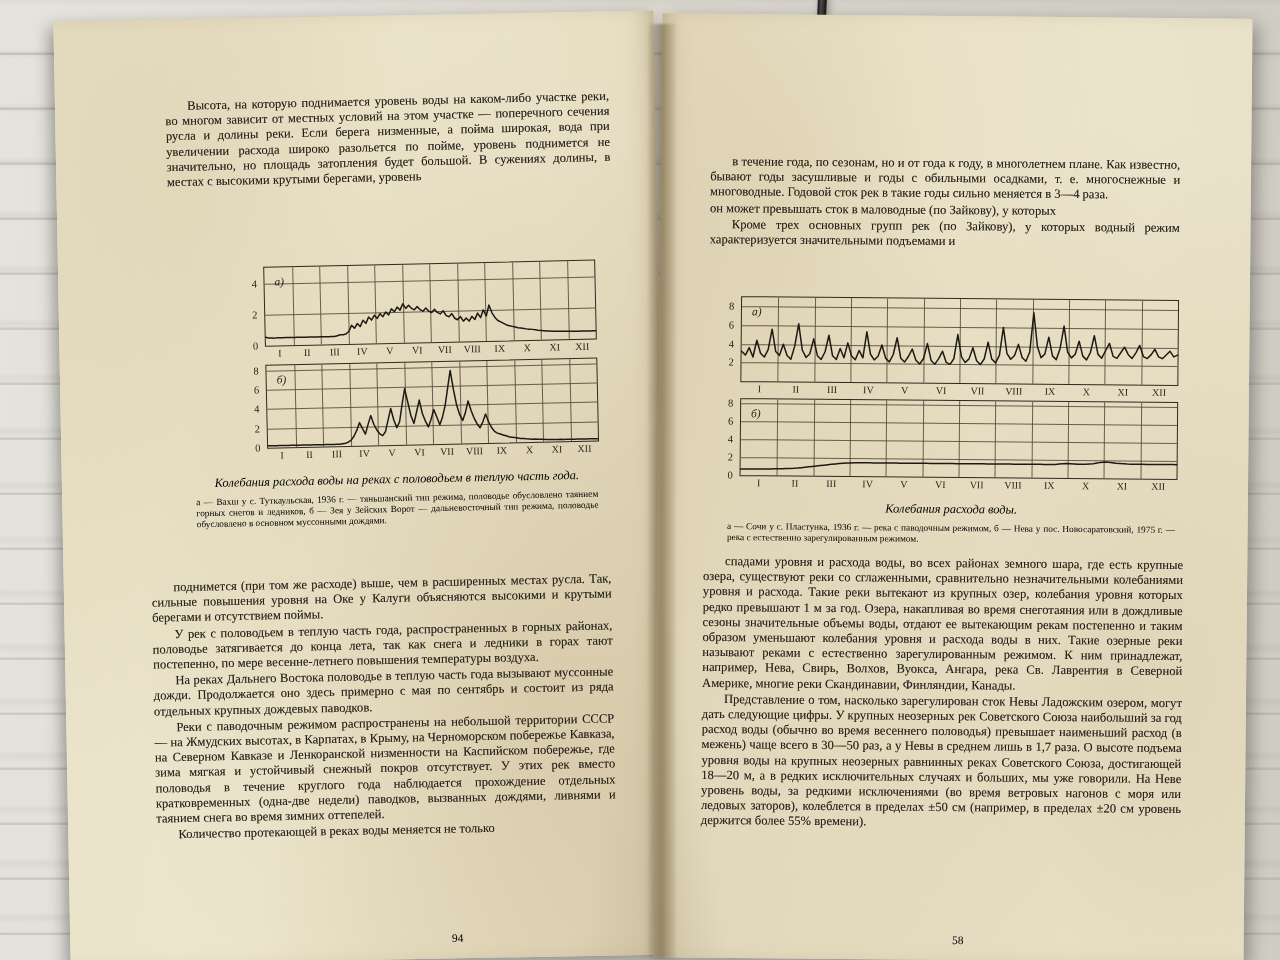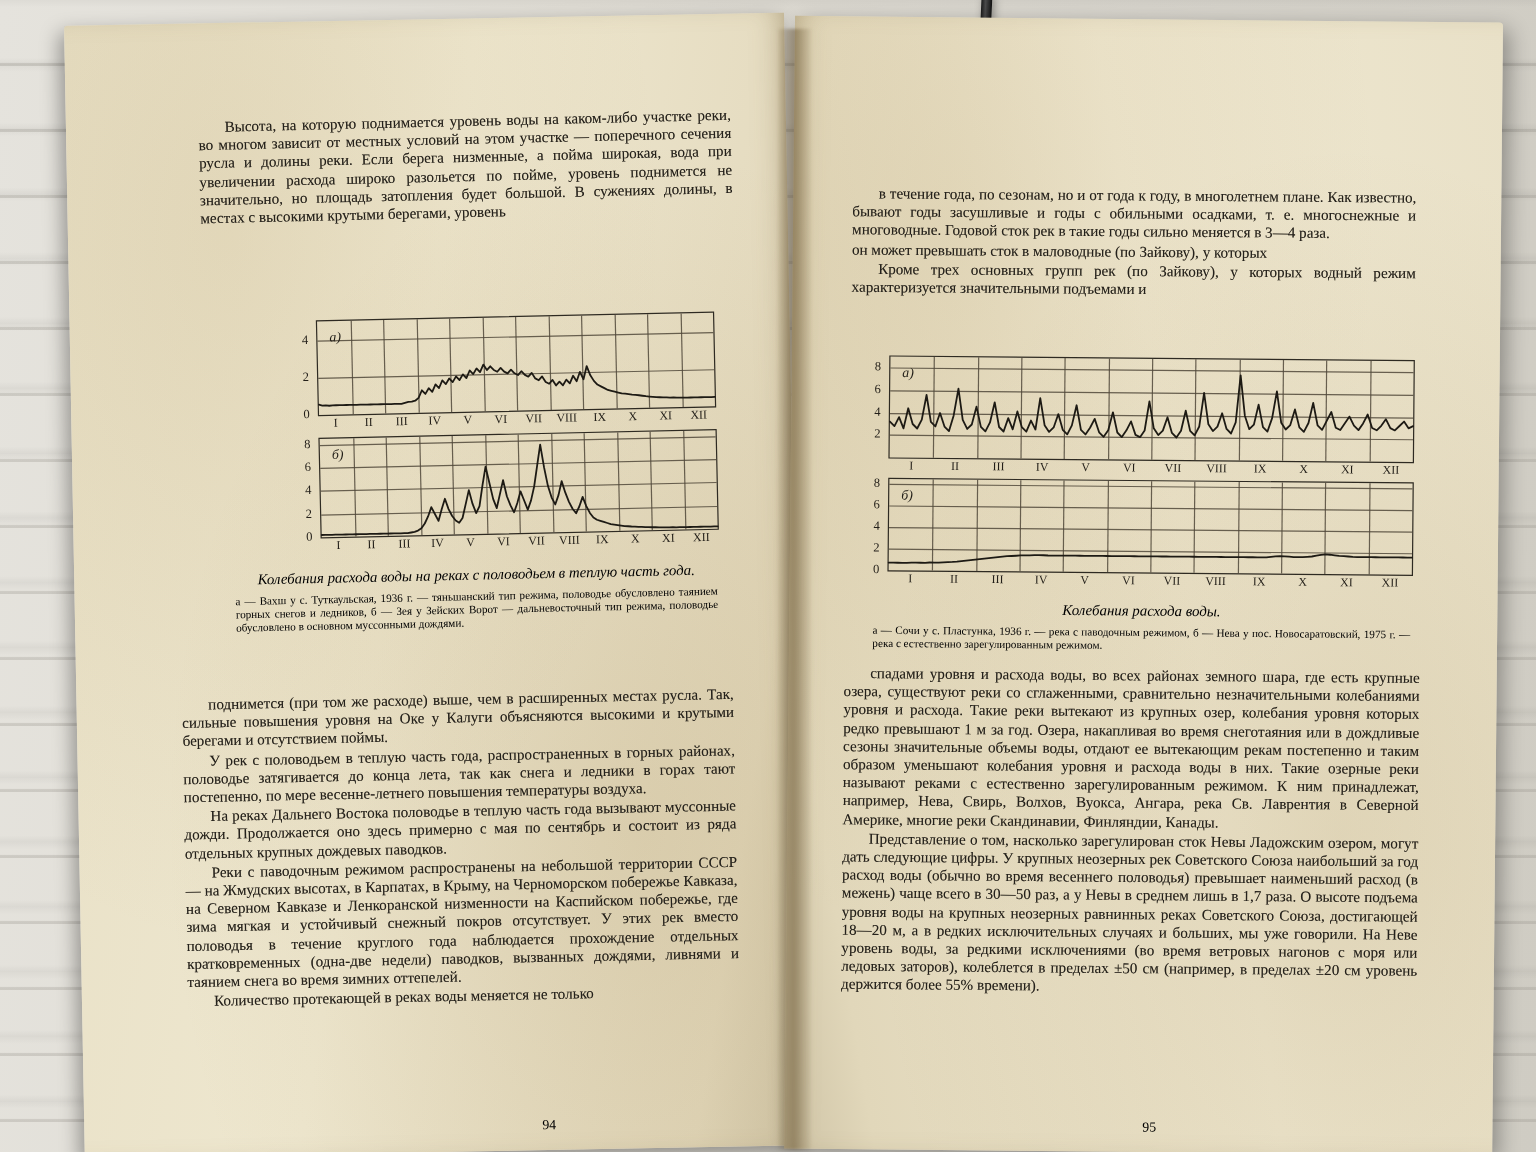--- a/index.html
+++ b/index.html
@@ -290,16 +290,16 @@
         </div>
       <div class="caption" style="margin-top:24px">Колебания расхода воды.</div>
       <div class="legend" style="margin-top:6px;padding:0 6px">а — Сочи у с. Пластунка, 1936 г. — река с паводочным режимом, б — Нева у пос. Новосаратовский, 1975 г. — река с естественно зарегулированным режимом.</div>
     </div>
 
     <div class="col" id="right-bottom">
       <p class="para">спадами уровня и расхода воды, во всех районах земного шара, где есть крупные озера, существуют реки со сглаженными, сравнительно незначительными колебаниями уровня и расхода. Такие реки вытекают из крупных озер, колебания уровня которых редко превышают 1 м за год. Озера, накапливая во время снеготаяния или в дождливые сезоны значительные объемы воды, отдают ее вытекающим рекам постепенно и таким образом уменьшают колебания уровня и расхода воды в них. Такие озерные реки называют реками с естественно зарегулированным режимом. К ним принадлежат, например, Нева, Свирь, Волхов, Вуокса, Ангара, река Св. Лаврентия в Северной Америке, многие реки Скандинавии, Финляндии, Канады.</p>
       <p class="para">Представление о том, насколько зарегулирован сток Невы Ладожским озером, могут дать следующие цифры. У крупных неозерных рек Советского Союза наибольший за год расход воды (обычно во время весеннего половодья) превышает наименьший расход (в межень) чаще всего в 30—50 раз, а у Невы в среднем лишь в 1,7 раза. О высоте подъема уровня воды на крупных неозерных равнинных реках Советского Союза, достигающей 18—20 м, а в редких исключительных случаях и больших, мы уже говорили. На Неве уровень воды, за редкими исключениями (во время ветровых нагонов с моря или ледовых заторов), колеблется в пределах ±50 см (например, в пределах ±20 см уровень держится более 55% времени).</p>
     </div>
 
-    <div class="pagenum" style="left:890px;top:918px;transform:rotate(.5deg)">95</div>
+    <div class="pagenum" style="left:890px;top:918px;transform:rotate(.5deg)">58</div>
 
   </div>
 </div>
 
 </body></html>

